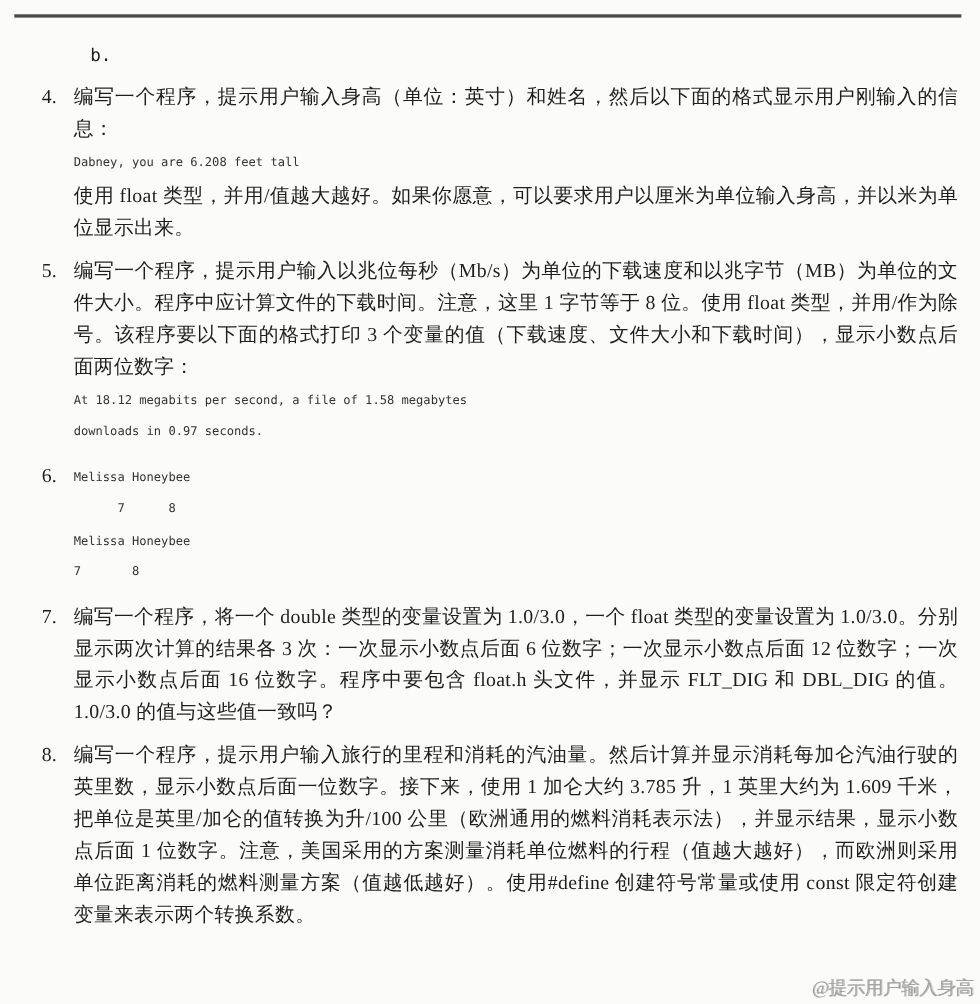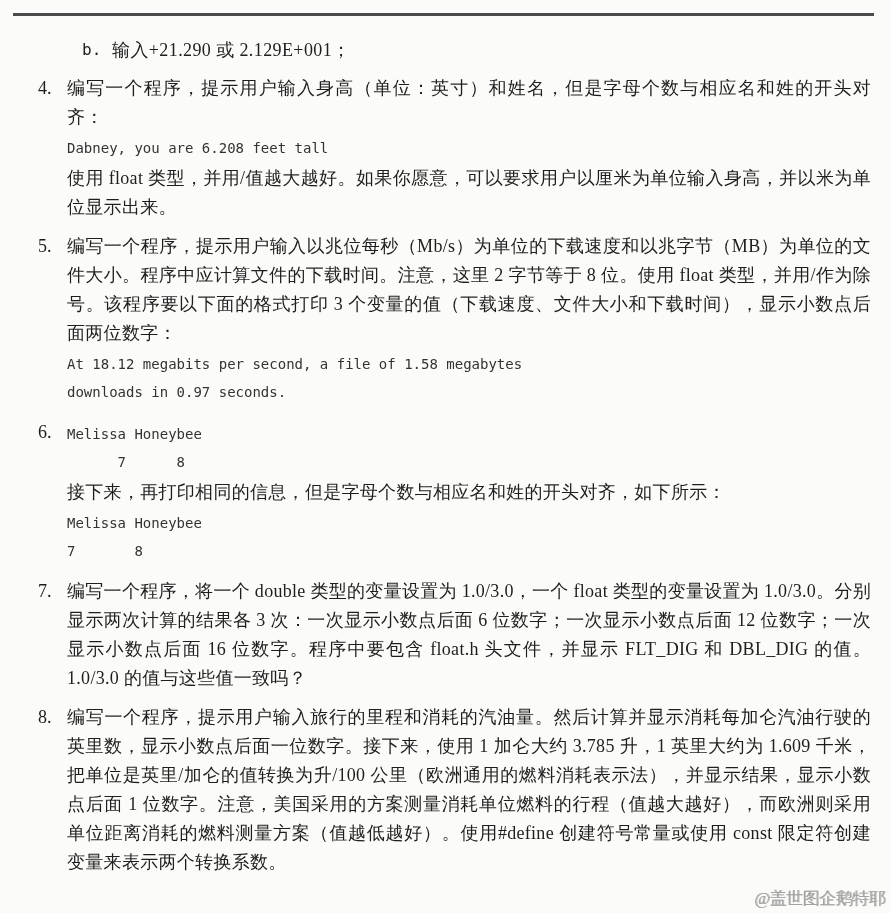--- a/index.html
+++ b/index.html
@@ -41,21 +41,21 @@
     font-size:18px;line-height:29px;
   }
   .body{flex:1;min-width:0;}
   .para{
     font-size:18px;line-height:29px;
     text-align:justify;
     letter-spacing:0.3px;
   }
   .code{
     font-family:"DejaVu Sans Mono","Liberation Mono",monospace;
-    font-size:14px;line-height:28px;
+    font-size:11px;line-height:28px;
     margin:2px 0;color:#333;
     white-space:pre;
   }
   .watermark{
     position:absolute;
     right:6px;bottom:3px;
     font-size:17px;
     color:#8e8e8e;
     opacity:0.8;
     letter-spacing:-0.5px;
@@ -64,59 +64,57 @@
 </style>
 </head>
 <body>
 
 <div class="page-rule"></div>
 
 <div class="content">
 
   <div class="b-line">
     <span class="b-label">b.</span>
-    <span class="b-text">输入+21.290 或 2.129E+001；</span>
   </div>
 
   <div>
       <div class="exercise">
         <span class="num">4.</span>
         <div class="body">
-          <div class="para">编写一个程序，提示用户输入身高（单位：英寸）和姓名，但是字母个数与相应名和姓的开头对齐：</div>
+          <div class="para">编写一个程序，提示用户输入身高（单位：英寸）和姓名，然后以下面的格式显示用户刚输入的信息：</div>
           <pre class="code">Dabney, you are 6.208 feet tall</pre>
           <div class="para">使用 float 类型，并用/值越大越好。如果你愿意，可以要求用户以厘米为单位输入身高，并以米为单位显示出来。</div>
         </div>
       </div>
       <div class="exercise">
         <span class="num">5.</span>
         <div class="body">
-          <div class="para">编写一个程序，提示用户输入以兆位每秒（Mb/s）为单位的下载速度和以兆字节（MB）为单位的文件大小。程序中应计算文件的下载时间。注意，这里 2 字节等于 8 位。使用 float 类型，并用/作为除号。该程序要以下面的格式打印 3 个变量的值（下载速度、文件大小和下载时间），显示小数点后面两位数字：</div>
+          <div class="para">编写一个程序，提示用户输入以兆位每秒（Mb/s）为单位的下载速度和以兆字节（MB）为单位的文件大小。程序中应计算文件的下载时间。注意，这里 1 字节等于 8 位。使用 float 类型，并用/作为除号。该程序要以下面的格式打印 3 个变量的值（下载速度、文件大小和下载时间），显示小数点后面两位数字：</div>
           <pre class="code">At 18.12 megabits per second, a file of 1.58 megabytes
 downloads in 0.97 seconds.</pre>
         </div>
       </div>
       <div class="exercise">
         <span class="num">6.</span>
         <div class="body">
           <pre class="code">Melissa Honeybee
       7      8</pre>
-          <div class="para">接下来，再打印相同的信息，但是字母个数与相应名和姓的开头对齐，如下所示：</div>
           <pre class="code">Melissa Honeybee
 7       8</pre>
         </div>
       </div>
       <div class="exercise">
         <span class="num">7.</span>
         <div class="body">
           <div class="para">编写一个程序，将一个 double 类型的变量设置为 1.0/3.0，一个 float 类型的变量设置为 1.0/3.0。分别显示两次计算的结果各 3 次：一次显示小数点后面 6 位数字；一次显示小数点后面 12 位数字；一次显示小数点后面 16 位数字。程序中要包含 float.h 头文件，并显示 FLT_DIG 和 DBL_DIG 的值。1.0/3.0 的值与这些值一致吗？</div>
         </div>
       </div>
       <div class="exercise">
         <span class="num">8.</span>
         <div class="body">
           <div class="para">编写一个程序，提示用户输入旅行的里程和消耗的汽油量。然后计算并显示消耗每加仑汽油行驶的英里数，显示小数点后面一位数字。接下来，使用 1 加仑大约 3.785 升，1 英里大约为 1.609 千米，把单位是英里/加仑的值转换为升/100 公里（欧洲通用的燃料消耗表示法），并显示结果，显示小数点后面 1 位数字。注意，美国采用的方案测量消耗单位燃料的行程（值越大越好），而欧洲则采用单位距离消耗的燃料测量方案（值越低越好）。使用#define 创建符号常量或使用 const 限定符创建变量来表示两个转换系数。</div>
         </div>
       </div>
     </div>
 
 </div>
 
-<div class="watermark">@盖世图企鹅特耶</div>
+<div class="watermark">@提示用户输入身高</div>
 
 </body></html>

